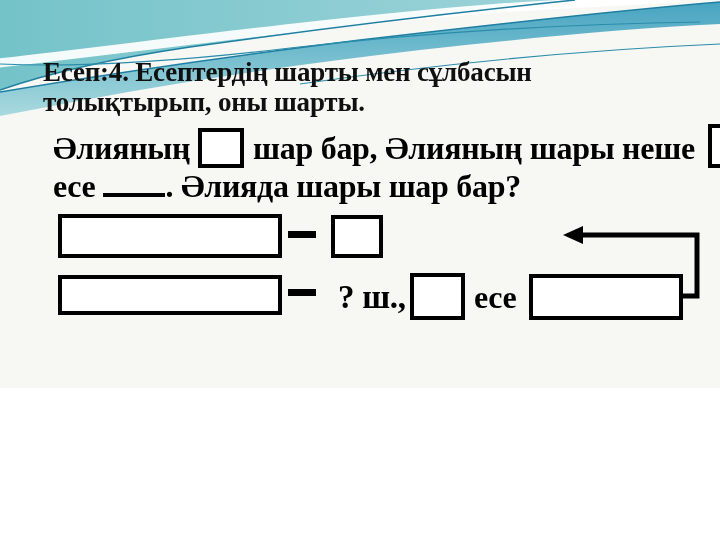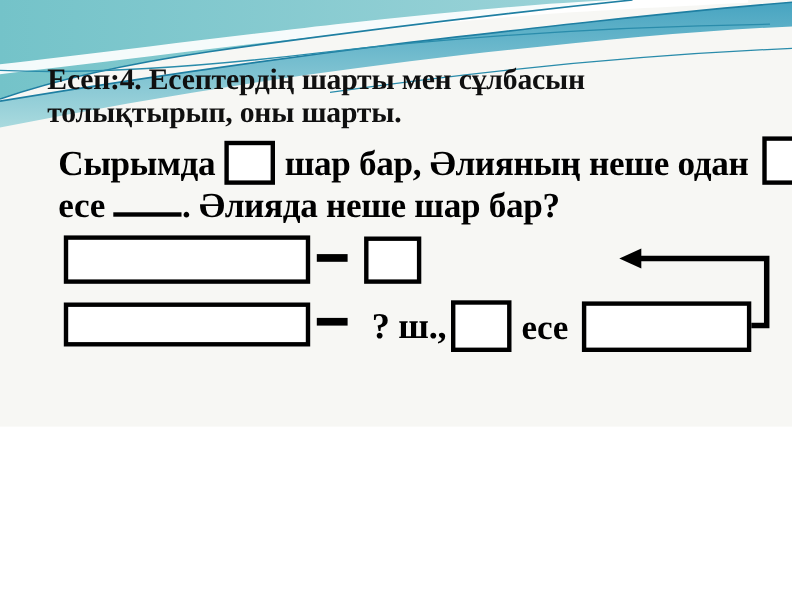--- a/index.html
+++ b/index.html
@@ -90,28 +90,28 @@
     <path d="M0,64 C90,68 190,60 290,48 C430,32 560,24 700,22" fill="none" stroke="#2a8cab" stroke-width="1.2"></path>
     <path d="M300,84 C440,64 580,50 720,44" fill="none" stroke="#2a8cab" stroke-width="1.2"></path>
   </svg>
 
   <div class="title-block">
     <div>Есеп:4. Есептердің шарты мен сұлбасын</div>
     <div>толықтырып, оны шарты.</div>
   </div>
 
   <div class="problem-line1">
-    <span>Сырымда</span>
+    <span>Әлияның</span>
     <span class="inline-box box-a"></span>
-    <span>шар бар, Әлияның неше одан</span>
+    <span>шар бар, Әлияның шары неше</span>
     <span class="inline-box box-b"></span>
   </div>
 
   <div class="problem-line2">
-    <span>есе</span><span class="blank-line"></span><span>. Әлияда неше шар бар?</span>
+    <span>есе</span><span class="blank-line"></span><span>. Әлияда шары шар бар?</span>
   </div>
 
   <div class="dg-rect rect-top"></div>
   <div class="dg-dash dash-1"></div>
   <div class="dg-rect sq-top"></div>
 
   <div class="dg-rect rect-bottom"></div>
   <div class="dg-dash dash-2"></div>
   <div class="dg-label q-label">? ш.,</div>
   <div class="dg-rect sq-times"></div>

